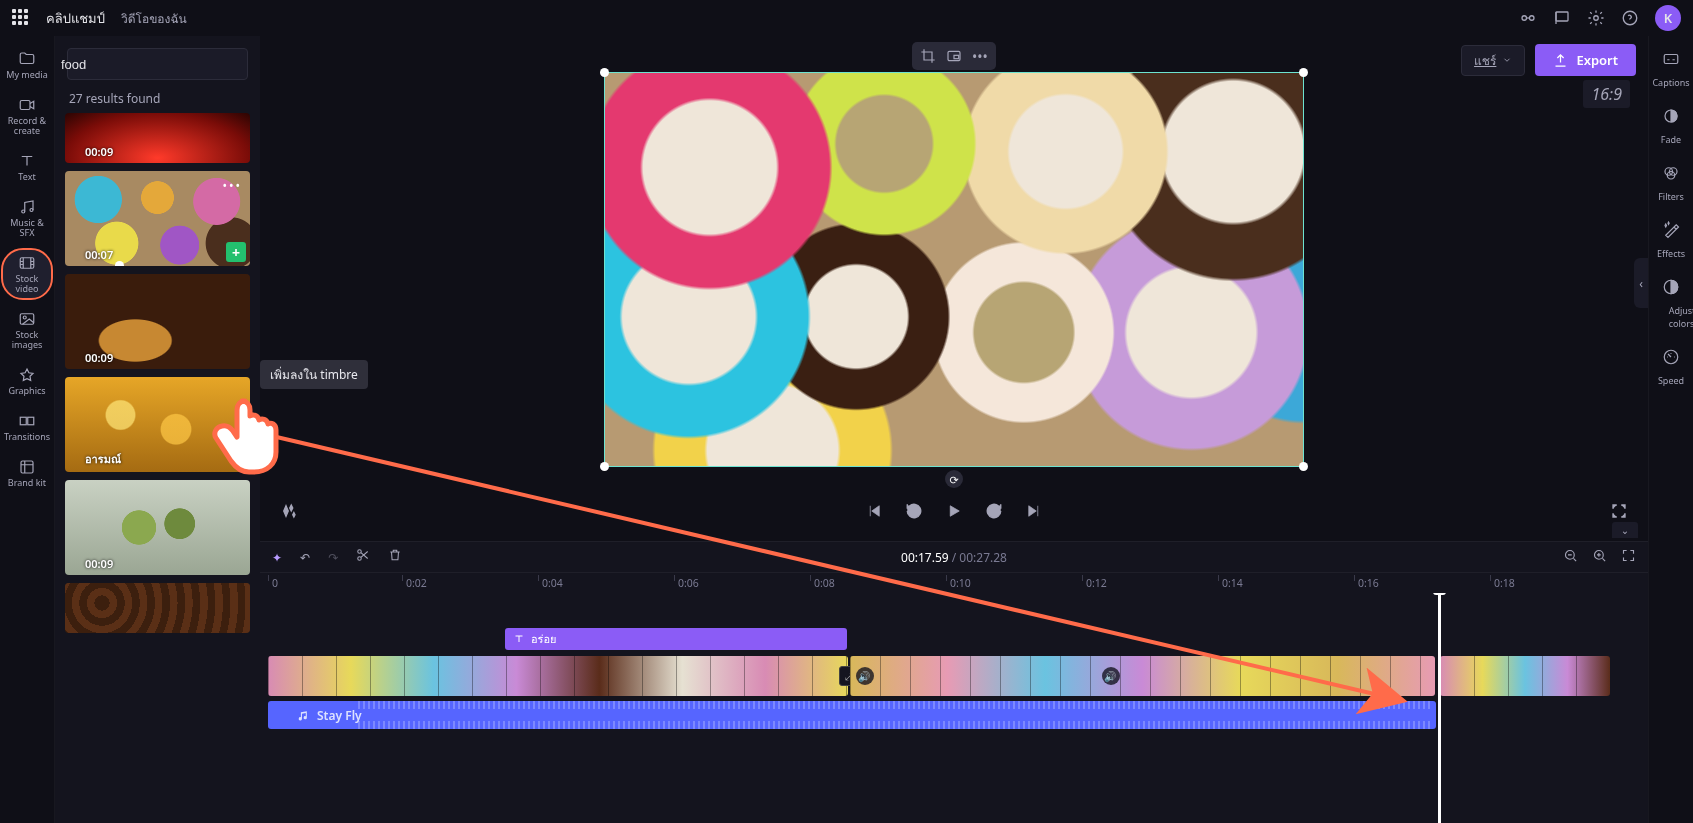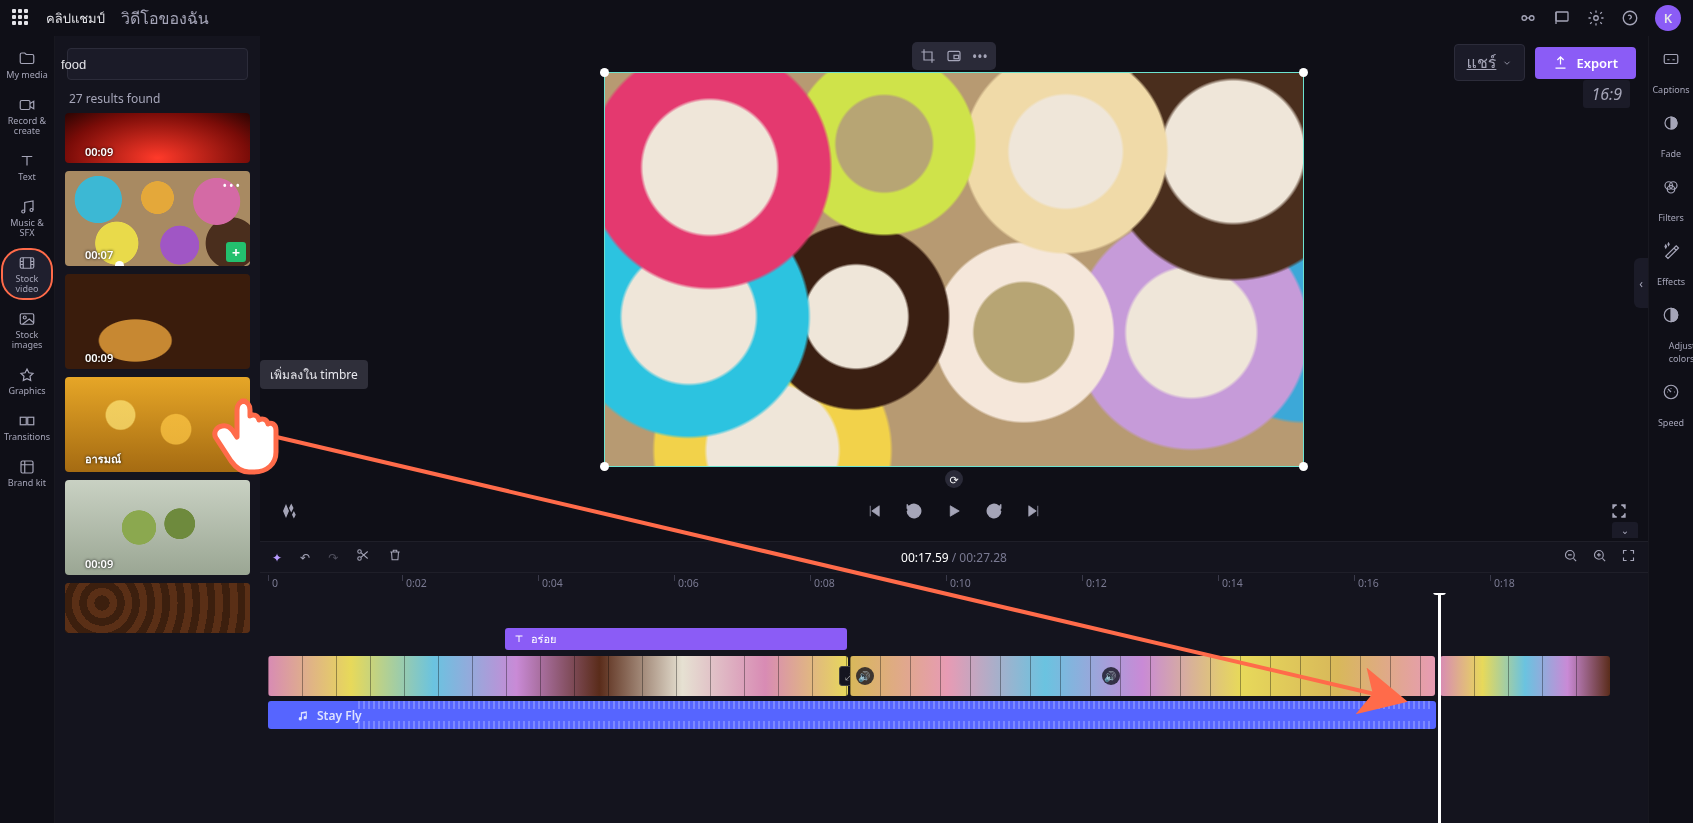--- a/index.html
+++ b/index.html
@@ -31,27 +31,27 @@
   .searchbox input { flex:1; background:none; border:none; color:var(--text); font-size:13px; outline:none; }
   .results-count { margin:4px 14px 6px; color:var(--sub); font-size:12px; }
   .clip-list { display:flex; flex-direction:column; gap:8px; padding:0 10px 10px; overflow-y:auto; scrollbar-width:thin; scrollbar-color:#3a3a4a transparent; }
   .clip { position:relative; width:185px; border-radius:4px; overflow:hidden; }
   .clip .dur { position:absolute; bottom:4px; left:20px; color:#fff; font-size:11px; font-weight:600; text-shadow:0 0 3px #000; }
   .add-btn { position:absolute; bottom:4px; right:4px; width:20px; height:20px; border-radius:3px; background:var(--green); color:#fff; display:flex; align-items:center; justify-content:center; font-weight:700; font-size:14px; }
   .tooltip { position:absolute; left:260px; top:360px; background:#2f2f3a; padding:5px 10px; border-radius:4px; font-size:12px; color:#e8e8ee; white-space:nowrap; z-index:40; }
 
   .center-col { flex:1; display:flex; flex-direction:column; background:var(--bg0); position:relative; }
   .rightrail { width:45px; background:var(--bg0); border-left:1px solid rgba(255,255,255,.04); display:flex; flex-direction:column; align-items:center; padding-top:14px; gap:18px; color:var(--sub); font-size:9px; }
-  .rr-item { display:flex; flex-direction:column; align-items:center; gap:15px; }
+  .rr-item { display:flex; flex-direction:column; align-items:center; gap:8px; }
   .rr-item svg { width:18px; height:18px; stroke:currentColor; fill:none; stroke-width:1.6; }
 
   
   .preview-wrap { position:relative; flex:1; display:flex; flex-direction:column; align-items:center; }
   .preview-toolbar { position:absolute; top:8px; right:12px; display:flex; gap:10px; align-items:center; z-index:5; }
-  .share-btn { background:var(--bg2); border:1px solid var(--line); color:var(--sub); padding:5px 12px; border-radius:4px; display:flex; align-items:center; gap:6px; font-size:16px;text-decoration:underline; }
+  .share-btn { background:var(--bg2); border:1px solid var(--line); color:var(--sub); padding:5px 12px; border-radius:4px; display:flex; align-items:center; gap:6px; font-size:12px;text-decoration:underline; }
   .export-btn { background:var(--accent); color:#fff; padding:7px 18px; border-radius:4px; display:flex; align-items:center; gap:8px; font-weight:600; font-size:13px; }
   .crop-bar { position:absolute; top:6px; left:50%; transform:translateX(-50%); display:flex; gap:0; background:#2a2a38; border-radius:5px; padding:3px; z-index:5; }
   .crop-bar span { width:26px; height:22px; display:flex; align-items:center; justify-content:center; color:var(--sub); }
   .ratio-badge { position:absolute; top:44px; right:18px; background:var(--bg2); padding:3px 8px; border-radius:3px; font-size:16px; color:var(--sub); z-index:5;font-style:italic; }
 
   .canvas { position:absolute; top:36px; left:50%; transform:translateX(-50%); width:700px; height:395px; border:1px solid #6de3d0; }
   .canvas .h { position:absolute; width:9px; height:9px; background:#fff; border-radius:50%; }
   .canvas .h.tl { top:-5px; left:-5px; } .canvas .h.tr { top:-5px; right:-5px; }
   .canvas .h.bl { bottom:-5px; left:-5px; } .canvas .h.br { bottom:-5px; right:-5px; }
   .canvas .rot { position:absolute; bottom:-22px; left:50%; transform:translateX(-50%); width:18px; height:18px; border-radius:50%; background:#2a2a38; display:flex; align-items:center; justify-content:center; color:#fff; font-size:11px; }
@@ -154,21 +154,21 @@
       <span></span>
       <span></span>
       <span></span>
       <span></span>
       <span></span>
       <span></span>
       <span></span>
       <span></span>
   </div>
   <span style="font-size:13px; font-weight:500;">คลิปแชมป์</span>
-  <span style="font-size:16px; color:var(--sub);">วิดีโอของฉัน</span>
+  <span style="font-size:12px; color:var(--sub);">วิดีโอของฉัน</span>
   <span class="spacer"></span>
   <span class="top-ico">
     <svg viewBox="0 0 24 24" fill="none" stroke="currentColor" stroke-width="1.7">
         <circle cx="7" cy="12" r="3"></circle>
         <circle cx="17" cy="12" r="3"></circle>
         <path d="M10 12h4"></path>
       </svg>
   </span>
   <span class="top-ico">
     <svg viewBox="0 0 24 24" fill="none" stroke="currentColor" stroke-width="1.7">

